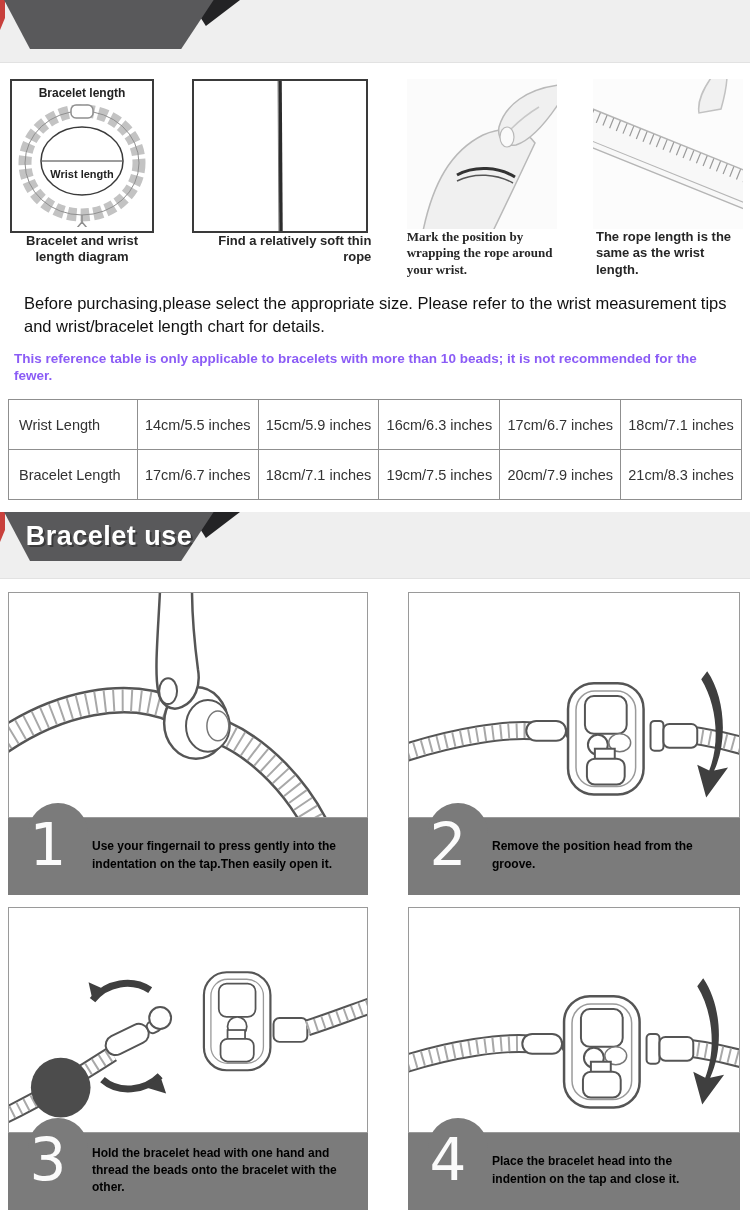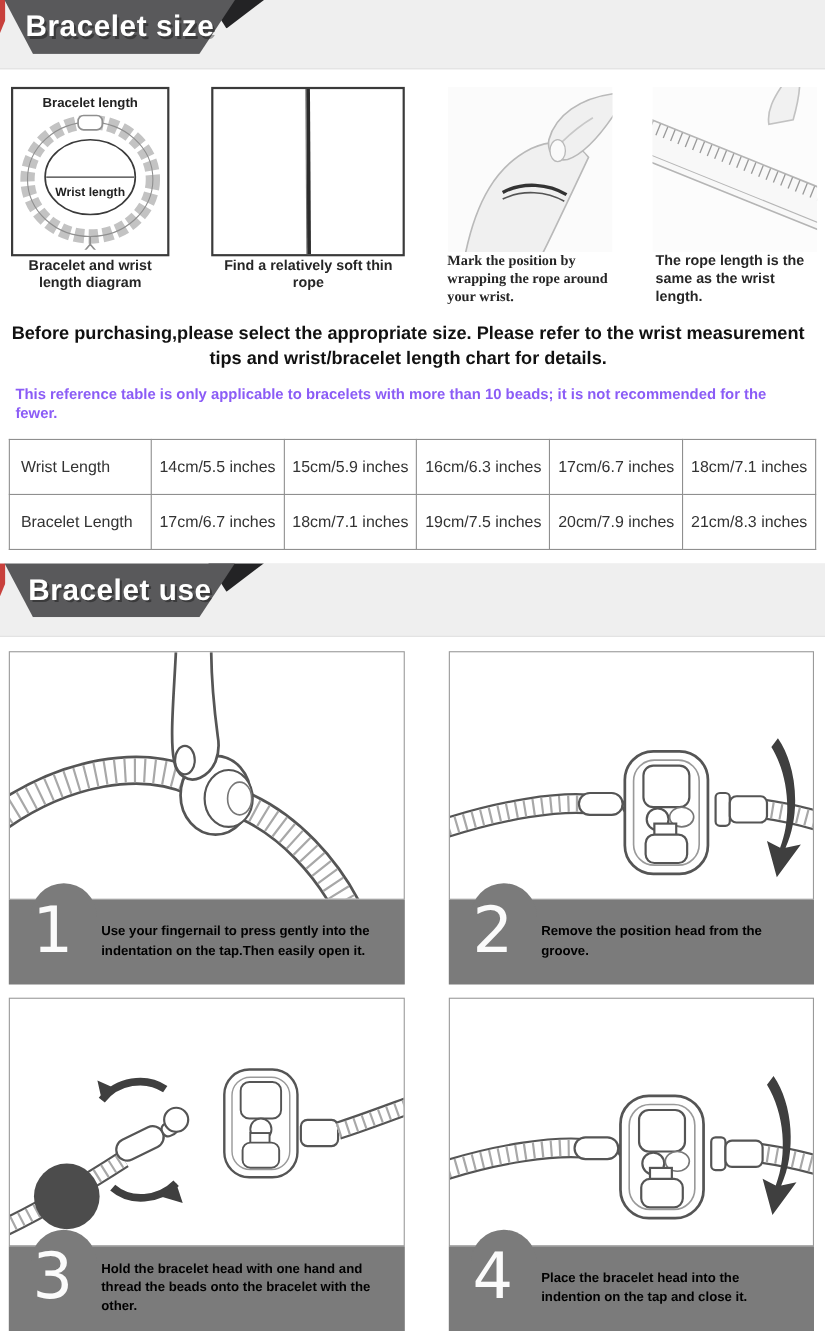--- a/index.html
+++ b/index.html
@@ -54,27 +54,27 @@
   .figure.f4{width:152px;}
   .imgbox{background:#fff;height:150px;position:relative;overflow:hidden;}
   .f1 .imgbox{width:140px;margin:0 auto;border:2px solid #3a3a3a;}
   .f2 .imgbox{width:172px;margin:0 auto;border:2px solid #3a3a3a;}
   .f3 .imgbox{width:150px;margin:0 auto;}
   .f4 .imgbox{width:150px;margin:0 auto;}
   .figcap{
     font-size:13px;font-weight:bold;color:#262626;line-height:1.25;
   }
   .f1 .figcap{text-align:center;}
-  .f2 .figcap{text-align:center;}
+  .f2 .figcap{text-align:right;}
   .f3 .figcap,.f4 .figcap{text-align:left;padding-left:4px;}
 
   
   .note-bold{
-    margin:14px 14px 0 6px;
-    font-size:16.5px;font-weight:bold;color:#111;line-height:1.4;text-align:center;
+    margin:14px 14px 0 24px;
+    font-size:16.5px;font-weight:normal;color:#111;line-height:1.4;
   }
   .note-red{
     margin:12px 14px 0 14px;
     font-size:13.5px;font-weight:bold;color:#8b5cf6;line-height:1.3;
   }
 
   
   .size-table-wrap{margin:14px 8px 0 8px;}
   table.size-table{
     width:100%;border-collapse:collapse;table-layout:fixed;
@@ -128,21 +128,20 @@
   }
 </style>
 </head>
 <body>
 
 <div class="banner-strip">
   <div class="banner">
     <div class="red-sliver"></div>
     <div class="fold"></div>
     <div class="body"></div>
-    <div class="label">Bracelet size</div>
   </div>
 </div>
 
 <div class="figures">
 
   <div class="figure f1">
     <div class="imgbox">
       <svg viewBox="0 0 140 146">
         <text x="70" y="16" text-anchor="middle" font-size="12" font-weight="bold" fill="#222">Bracelet length</text>
         <ellipse cx="70" cy="82" rx="57" ry="52" fill="none" stroke="#c3c3c3" stroke-width="13" stroke-dasharray="9 4"></ellipse>

